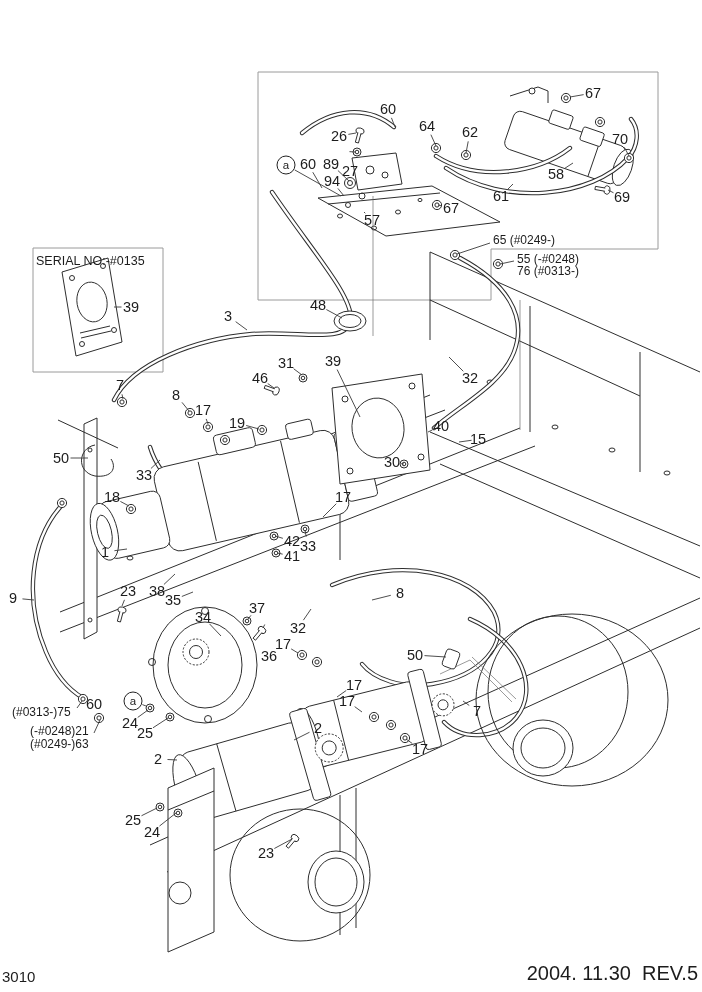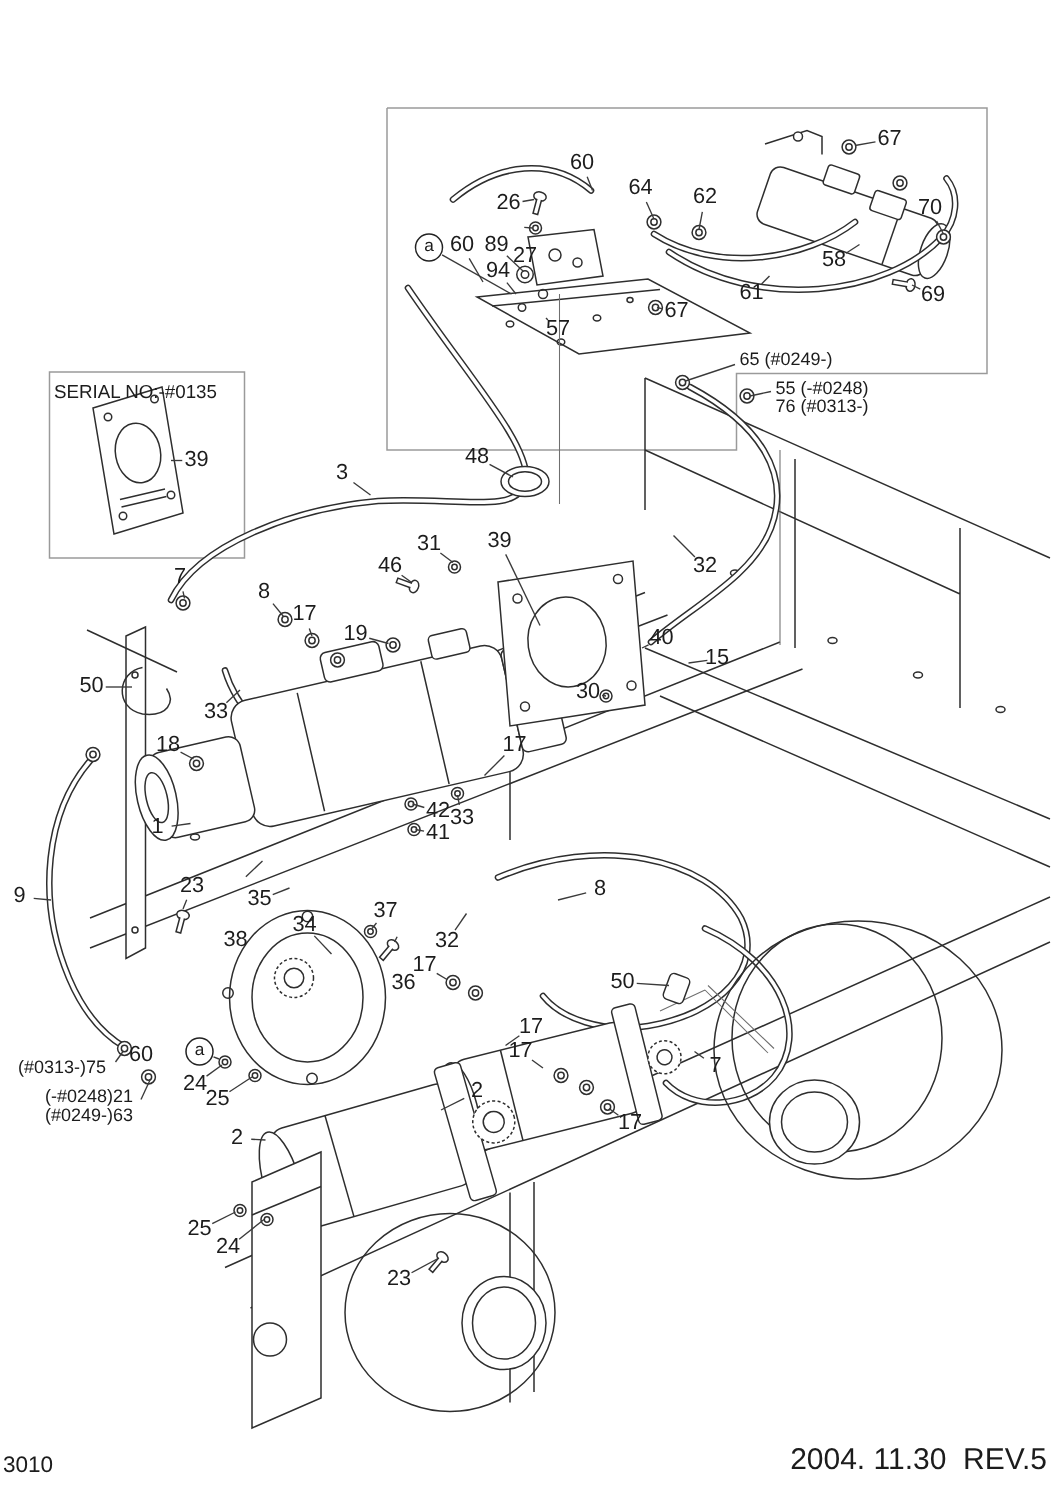--- a/index.html
+++ b/index.html
@@ -363,21 +363,21 @@
       <div class="callout" style="left: 61px; top: 458px;">50</div>
       <div class="callout" style="left: 144px; top: 475px;">33</div>
       <div class="callout" style="left: 112px; top: 497px;">18</div>
       <div class="callout" style="left: 343px; top: 497px;">17</div>
       <div class="callout" style="left: 105px; top: 552px;">1</div>
       <div class="callout" style="left: 292px; top: 541px;">42</div>
       <div class="callout" style="left: 308px; top: 546px;">33</div>
       <div class="callout" style="left: 292px; top: 556px;">41</div>
       <div class="callout" style="left: 13px; top: 598px;">9</div>
       <div class="callout" style="left: 128px; top: 591px;">23</div>
-      <div class="callout" style="left: 157px; top: 591px; margin-top: 36px;">38</div>
+      <div class="callout" style="left: 157px; top: 591px;">38</div>
       <div class="callout" style="left: 173px; top: 600px;">35</div>
       <div class="callout" style="left: 203px; top: 617px;">34</div>
       <div class="callout" style="left: 257px; top: 608px;">37</div>
       <div class="callout" style="left: 269px; top: 616px; margin-top: 40px;">36</div>
       <div class="callout" style="left: 298px; top: 628px;">32</div>
       <div class="callout" style="left: 283px; top: 644px;">17</div>
       <div class="callout" style="left: 400px; top: 593px;">8</div>
       <div class="callout" style="left: 415px; top: 655px;">50</div>
       <div class="callout" style="left: 354px; top: 685px;">17</div>
       <div class="callout" style="left: 347px; top: 701px;">17</div>

